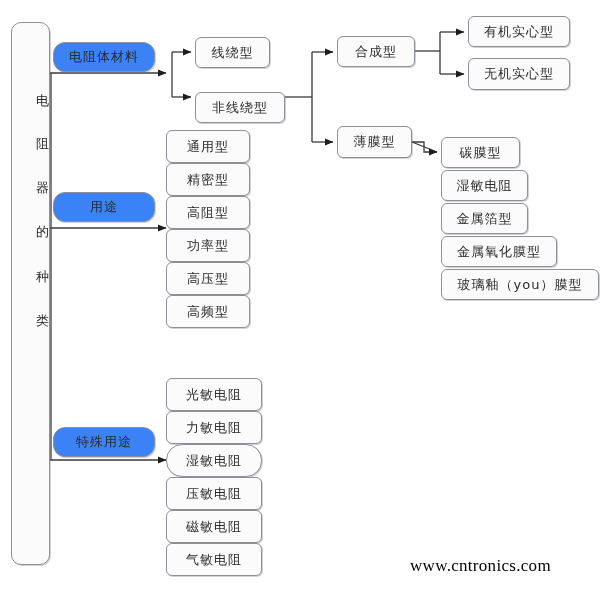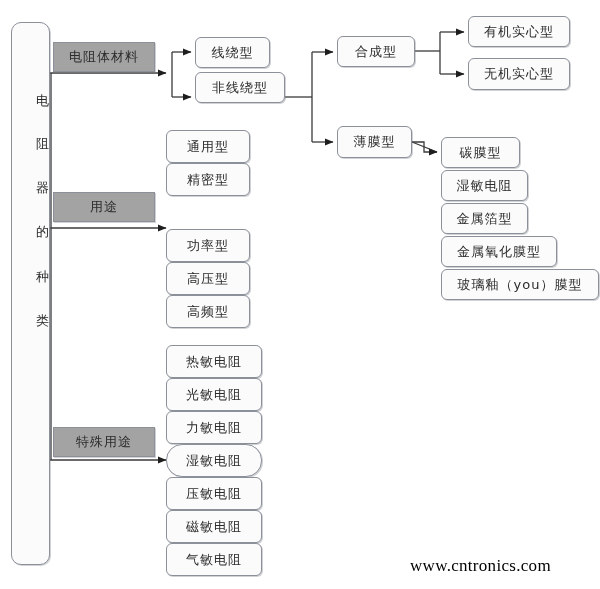--- a/index.html
+++ b/index.html
@@ -19,21 +19,21 @@
     display:flex;
     align-items:center;
     justify-content:center;
     color:#2b2b2b;
     font-size:13px;
     letter-spacing:1px;
     white-space:nowrap;
     border-radius:6px;
     box-shadow:1px 1px 0 rgba(120,125,135,.35);
   }
-  .node.sharp{border-radius:0;background:#a3a3a3;}
+  .node.sharp{border-radius:12px;background:#3b82f6;}
   .node.root{
     border-radius:10px;
     font-size:13px;
     letter-spacing:0;
     writing-mode:vertical-rl;
     text-orientation:upright;
     line-height:1.1;
     padding-top:60px;
     align-items:flex-start;
     justify-content:flex-start;
@@ -104,21 +104,21 @@
   <div class="node sharp" style="left:53px;top:192px;width:102px;height:30px;">
     <span>用途</span>
   </div>
   <div class="node sharp" style="left:53px;top:427px;width:102px;height:30px;">
     <span>特殊用途</span>
   </div>
 
   <div class="node" style="left:195px;top:37px;width:75px;height:31px;">
     <span>线绕型</span>
   </div>
-  <div class="node" style="left:195px;top:72px;width:90px;height:31px;">
+  <div class="node" style="left:195px;top:92px;width:90px;height:31px;">
     <span>非线绕型</span>
   </div>
 
   <div class="node" style="left:337px;top:36px;width:78px;height:31px;">
     <span>合成型</span>
   </div>
   <div class="node" style="left:337px;top:126px;width:75px;height:32px;">
     <span>薄膜型</span>
   </div>
 
@@ -144,33 +144,33 @@
   <div class="node" style="left:441px;top:269px;width:158px;height:31px;">
     <span>玻璃釉（you）膜型</span>
   </div>
 
   <div class="node" style="left:166px;top:130px;width:84px;height:33px;">
     <span>通用型</span>
   </div>
   <div class="node" style="left:166px;top:163px;width:84px;height:33px;">
     <span>精密型</span>
   </div>
+  <div class="node" style="left:166px;top:196px;width:84px;height:33px;">
+    <span>高阻型</span>
+  </div>
   <div class="node" style="left:166px;top:229px;width:84px;height:33px;">
     <span>功率型</span>
   </div>
   <div class="node" style="left:166px;top:262px;width:84px;height:33px;">
     <span>高压型</span>
   </div>
   <div class="node" style="left:166px;top:295px;width:84px;height:33px;">
     <span>高频型</span>
   </div>
 
-  <div class="node" style="left:166px;top:345px;width:96px;height:33px;">
-    <span>热敏电阻</span>
-  </div>
   <div class="node" style="left:166px;top:378px;width:96px;height:33px;">
     <span>光敏电阻</span>
   </div>
   <div class="node" style="left:166px;top:411px;width:96px;height:33px;">
     <span>力敏电阻</span>
   </div>
   <div class="node" style="left:166px;top:444px;width:96px;height:33px;border-radius:16px;">
     <span>湿敏电阻</span>
   </div>
   <div class="node" style="left:166px;top:477px;width:96px;height:33px;">

